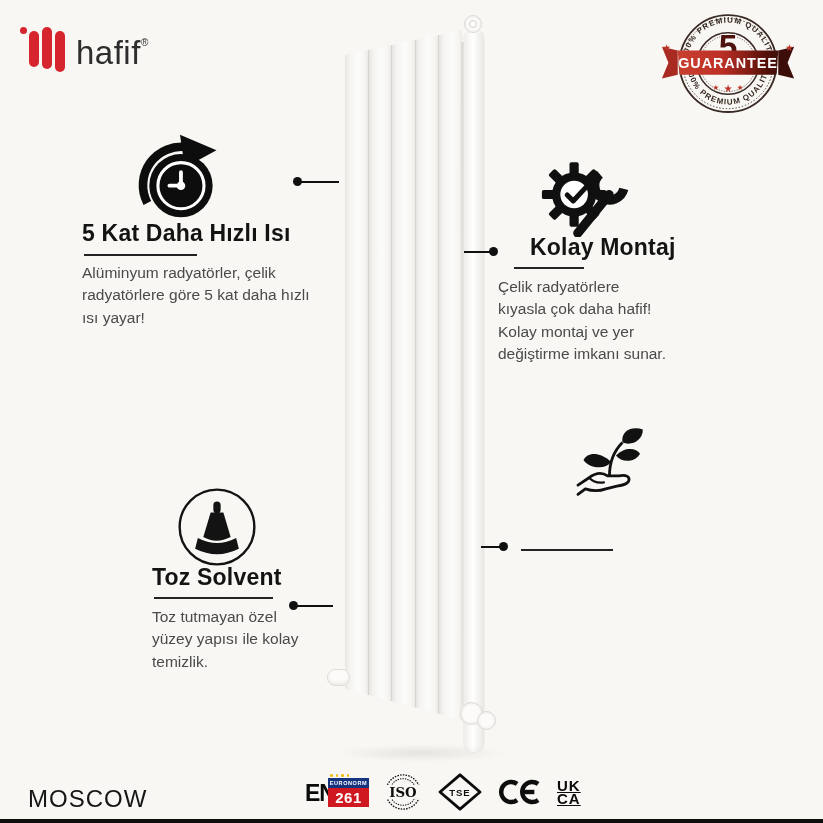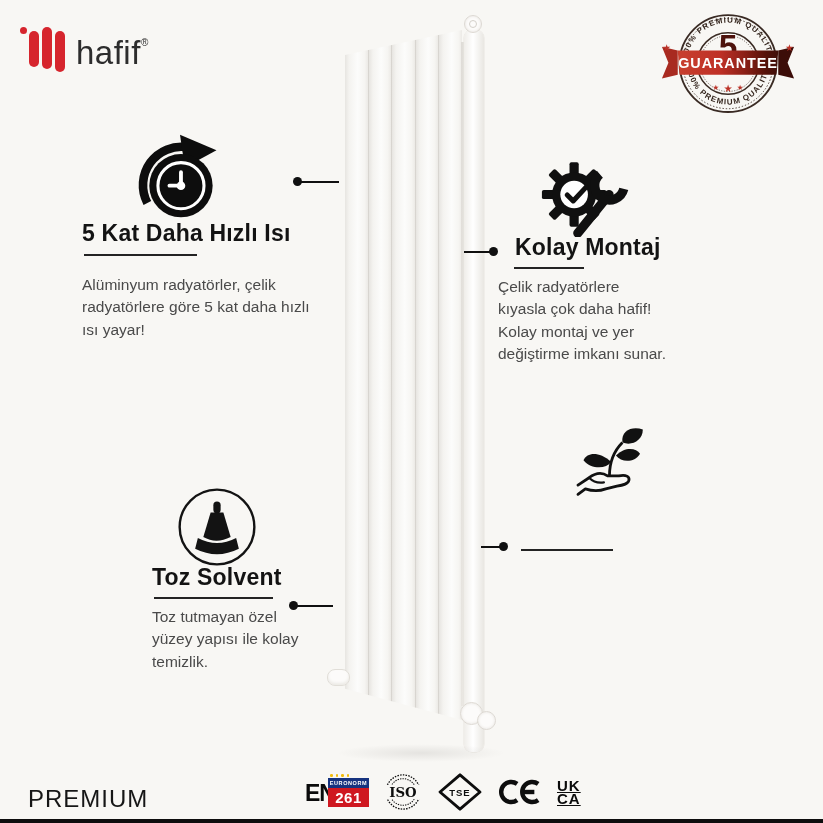--- a/index.html
+++ b/index.html
@@ -130,21 +130,21 @@
       <path d="M50 5 L88 21 L55 39 Z" fill="#0d0d0d"></path>
       <circle cx="51" cy="58" r="33" fill="#0d0d0d"></circle>
       <circle cx="51" cy="58" r="24" fill="none" stroke="#ffffff" stroke-width="3.2"></circle>
       <line x1="51" y1="58" x2="51" y2="44" stroke="#ffffff" stroke-width="4" stroke-linecap="round"></line>
       <line x1="51" y1="58" x2="39" y2="58" stroke="#ffffff" stroke-width="4" stroke-linecap="round"></line>
       <circle cx="51" cy="58" r="4.5" fill="#ffffff"></circle>
     </svg>
   </div>
   <h2 class="feature-title" style="left:82px;top:220px;">5 Kat Daha Hızlı Isı</h2>
   <div class="feature-underline" style="left:84px;top:254px;width:113px;"></div>
-  <p class="feature-body" style="left:82px;top:274px;width:228px;">Alüminyum radyatörler, çelik radyatörlere göre 5 kat daha hızlı ısı yayar!</p>
+  <p class="feature-body" style="left:82px;top:262px;width:228px;">Alüminyum radyatörler, çelik radyatörlere göre 5 kat daha hızlı ısı yayar!</p>
   <div class="connector dot-left" style="left:293px;top:177px;width:46px;">
     <span class="c-dot"></span>
       <span class="c-line"></span>
   </div>
 
   <div class="icon-box" style="left:541px;top:152px;">
     <svg width="92" height="85" viewBox="0 0 100 92">
       <g fill="#101010">
         <rect x="31" y="11" width="10" height="14" rx="2" transform="rotate(0 36 46)"></rect>
         <rect x="31" y="11" width="10" height="14" rx="2" transform="rotate(45 36 46)"></rect>
@@ -155,21 +155,21 @@
         <rect x="31" y="11" width="10" height="14" rx="2" transform="rotate(270 36 46)"></rect>
         <rect x="31" y="11" width="10" height="14" rx="2" transform="rotate(315 36 46)"></rect>
       </g>
       <circle cx="36" cy="46" r="24" fill="#101010"></circle>
       <circle cx="36" cy="46" r="15" fill="#ffffff"></circle>
       <path d="M28.5 46.5 l6.5 6.5 l14 -15" stroke="#101010" stroke-width="5.5" fill="none" stroke-linecap="round" stroke-linejoin="round"></path>
       <path d="M40 88 L74 46" stroke="#101010" stroke-width="10" stroke-linecap="round"></path>
       <path d="M64 24 A16 16 0 1 0 90 40" stroke="#101010" stroke-width="10" fill="none"></path>
     </svg>
   </div>
-  <h2 class="feature-title" style="left:515px;top:234px;">Kolay Montaj</h2>
+  <h2 class="feature-title" style="left:530px;top:234px;">Kolay Montaj</h2>
   <div class="feature-underline" style="left:514px;top:267px;width:70px;"></div>
   <p class="feature-body" style="left:498px;top:276px;width:172px;">Çelik radyatörlere kıyasla çok daha hafif! Kolay montaj ve yer değiştirme imkanı sunar.</p>
   <div class="connector dot-right" style="left:464px;top:247px;width:34px;">
     <span class="c-line"></span>
       <span class="c-dot"></span>
   </div>
 
   <div class="icon-box" style="left:176px;top:486px;">
     <svg width="82" height="82" viewBox="0 0 90 90">
       <circle cx="45" cy="45" r="41" fill="none" stroke="#131313" stroke-width="2.6"></circle>
@@ -195,21 +195,21 @@
       <path d="M14 66 L26 58 C34 52 40 52 46 56 L58 56 C66 54 70 57 69 61 C68 65 62 66 56 67 L44 70 C36 73 28 72 22 70 L14 76" stroke="#111111" stroke-width="3" fill="none" stroke-linecap="round" stroke-linejoin="round"></path>
       <path d="M26 58 C30 62 36 64 42 63" stroke="#111111" stroke-width="2.4" fill="none" stroke-linecap="round"></path>
     </svg>
   </div>
   <div class="feature-underline" style="left:521px;top:549px;width:92px;"></div>
   <div class="connector dot-right" style="left:481px;top:542px;width:27px;">
     <span class="c-line"></span>
       <span class="c-dot"></span>
   </div>
 
-  <div class="model-name">PREMIUM</div>
+  <div class="model-name">MOSCOW</div>
 
   <div class="certs">
     <div class="en442">
       <span class="en442-en">EN</span>
       <span class="en442-stars">
           <i></i>
           <i></i>
           <i></i>
           <i></i>
         </span>

